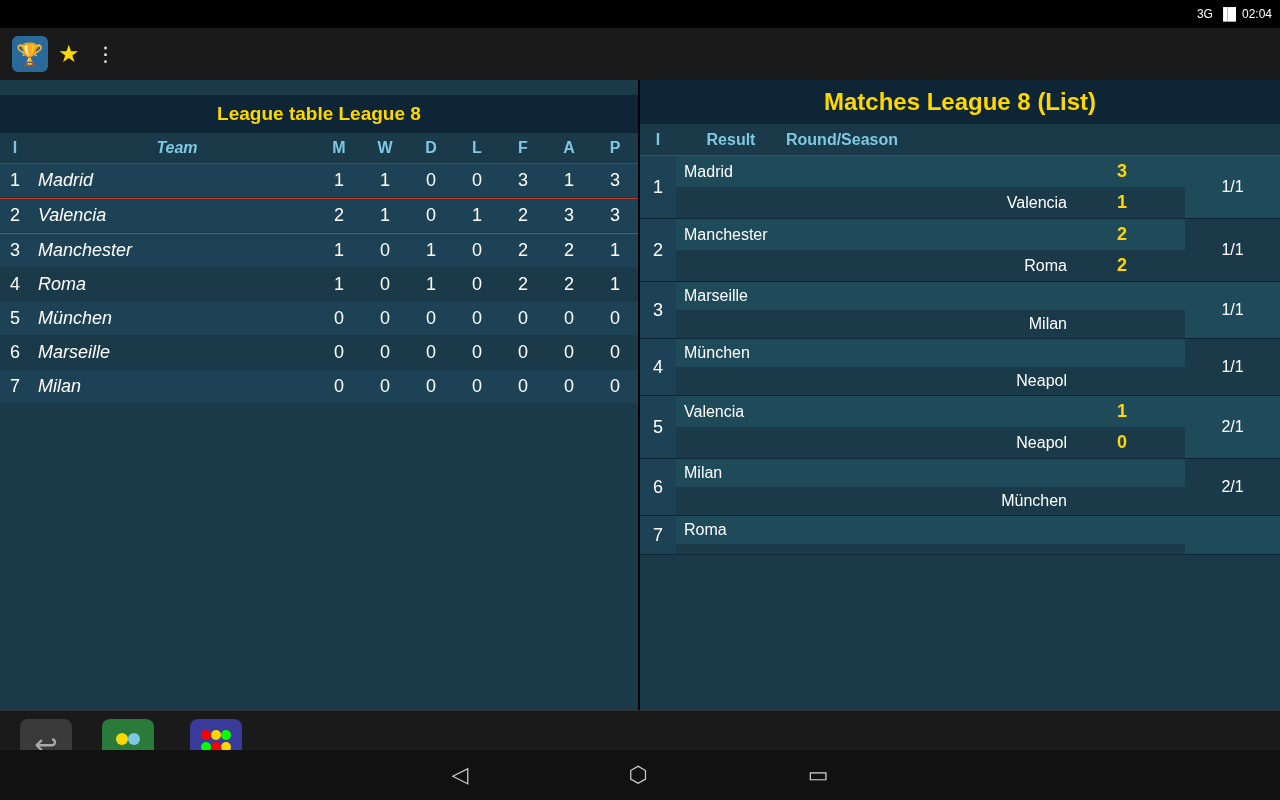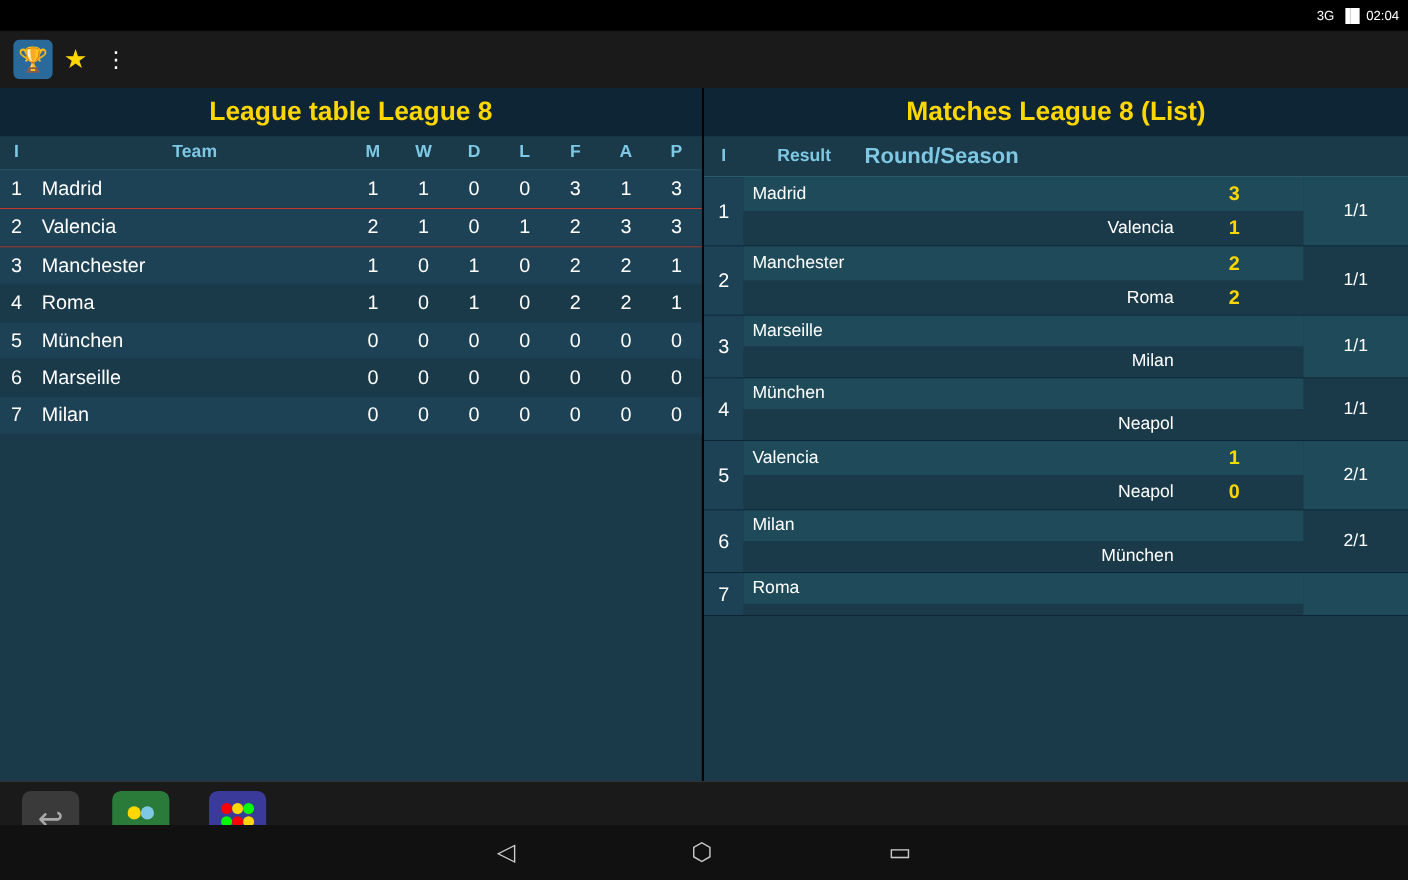--- a/index.html
+++ b/index.html
@@ -74,37 +74,38 @@
     #left-panel {
       width: 640px;
       background: #1a3a4a;
       display: flex;
       flex-direction: column;
       border-right: 2px solid #000;
     }
 
     #league-title {
       color: #FFD700;
-      font-size: 24px;
+      font-size: 19px;
       font-weight: bold;
       text-align: center;
       padding: 8px 0;
       background: #0d2535;
+      margin-top: 15px;
     }
 
     .table-header {
       display: flex;
       align-items: center;
       background: #1a3a4a;
       border-bottom: 1px solid #2a5a6a;
       padding: 6px 0;
     }
 
     .col-i { width: 30px; text-align: center; }
-    .col-team { flex: 1; padding-left: 8px; }
+    .col-team { flex: 1; padding-left: 8px; font-style: italic; }
     .col-num { width: 46px; text-align: center; }
 
     .header-cell {
       color: #7EC8E3;
       font-size: 16px;
       font-weight: bold;
       text-align: center;
     }
 
     .table-row {
@@ -392,21 +393,21 @@
     </div>
       </div>
   </div>
 
   <div id="right-panel">
     <div id="matches-title">Matches League 8 (List)</div>
 
     <div class="matches-header">
       <div class="col-mi header-cell">I</div>
       <div class="col-result header-cell">Result</div>
-      <div class="col-round header-cell" style="font-size:20px; line-height:1.2;">Round/Season</div>
+      <div class="col-round header-cell" style="font-size:16px; line-height:1.2;">Round/Season</div>
     </div>
 
     <div id="matches-rows">
         <div class="match-group">
       <div class="match-index-col">1</div>
       <div class="match-teams-col">
         <div class="match-team-row">
           <span class="match-team-name">Madrid</span>
           <span class="match-score"><span class="score-win">3</span></span>
         </div>

